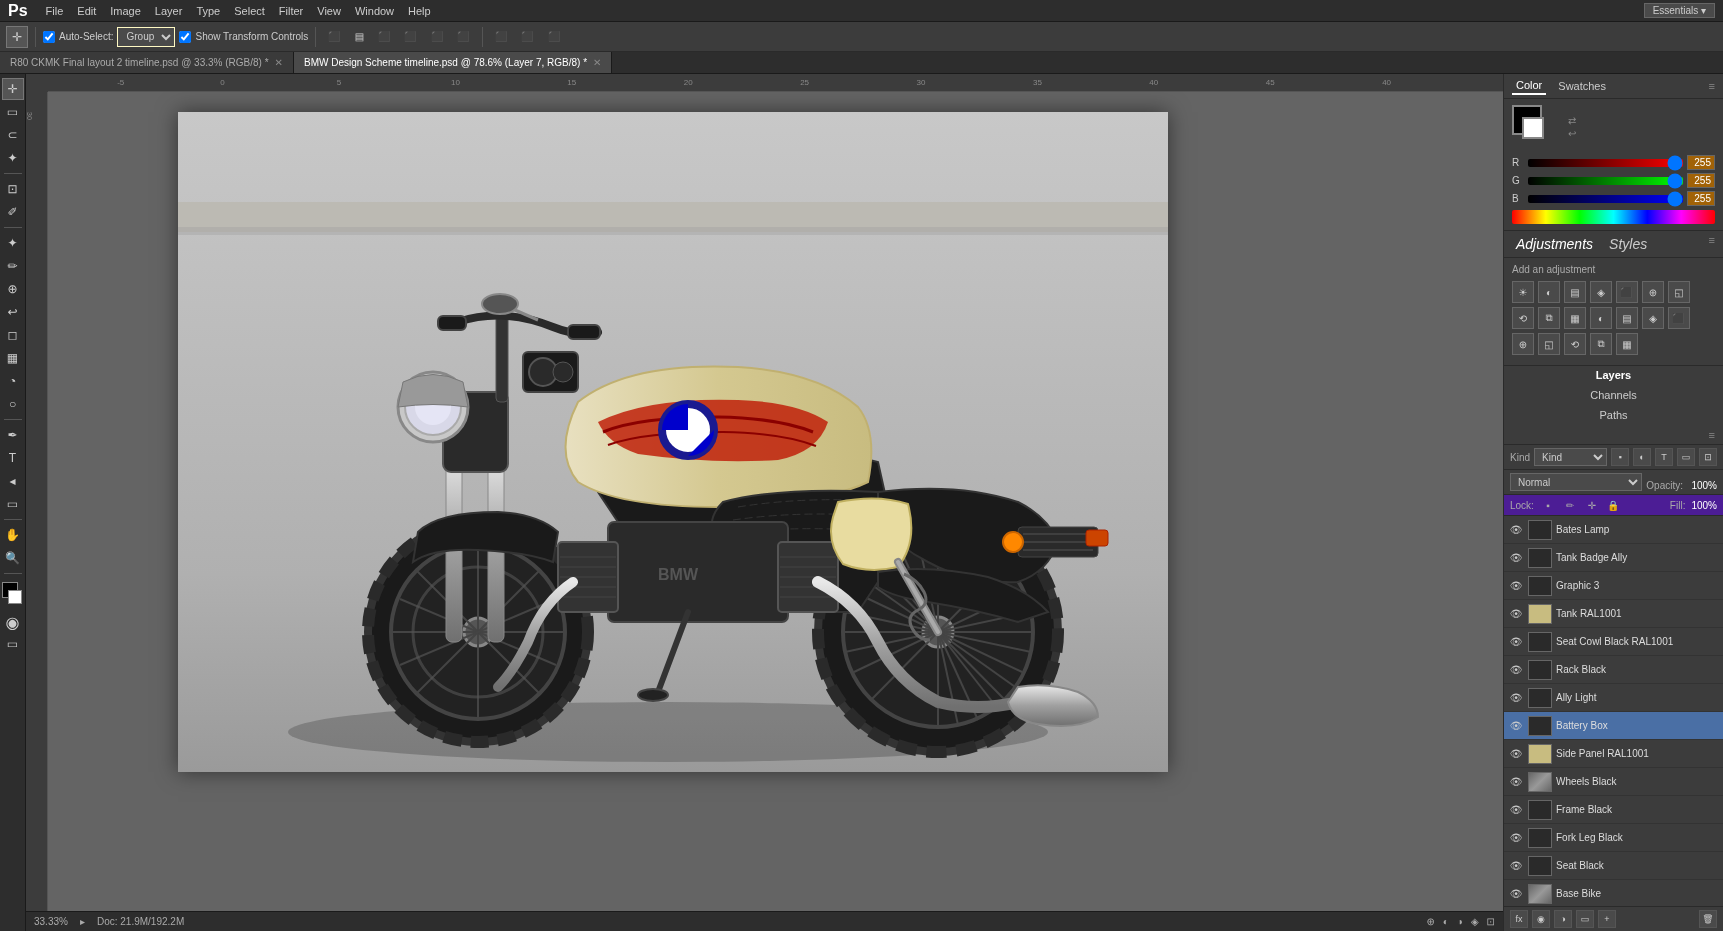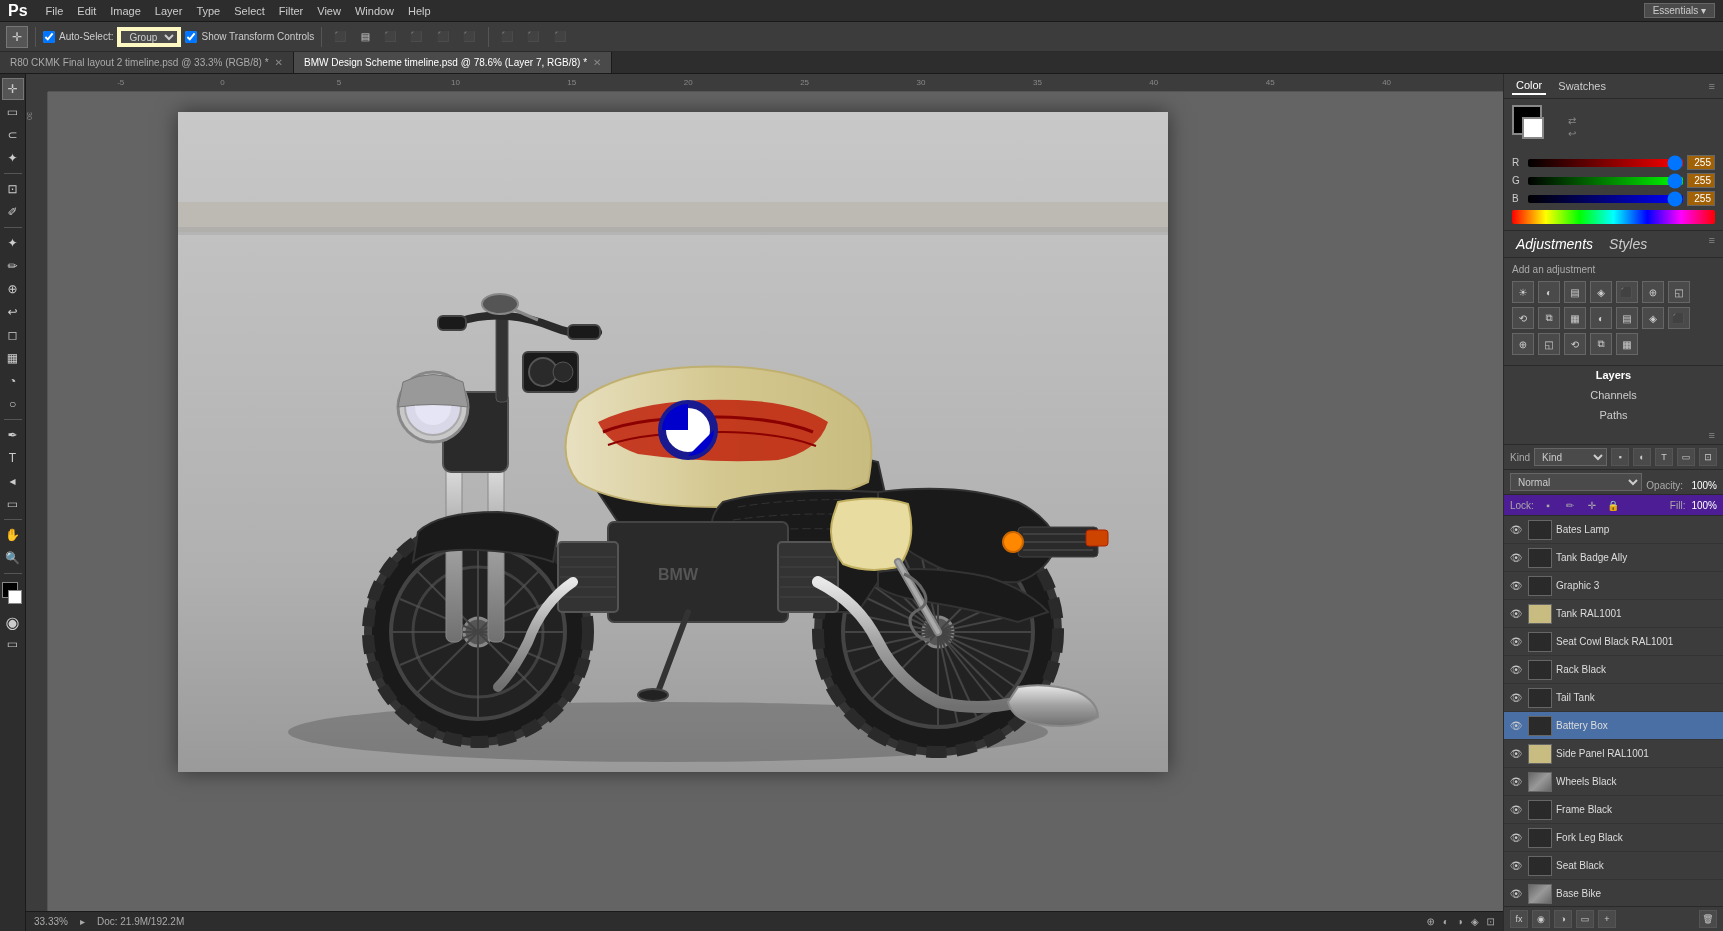--- a/index.html
+++ b/index.html
@@ -56,21 +56,21 @@
       padding: 2px 4px;
       cursor: pointer;
       font-size: 10px;
       height: 22px;
       display: flex;
       align-items: center;
       gap: 2px;
     }
     .toolbar-select {
       background: #4a4a4a;
-      border: 4px solid #fef9c3;
+      border: 1px solid #fef9c3;
       color: #ccc;
       height: 20px;
       font-size: 10px;
       padding: 0 4px;
     }
     .toolbar-separator { width: 1px; height: 20px; background: #555; margin: 0 3px; }
     .toolbar-checkbox { width: 12px; height: 12px; }
     .toolbar-label { color: #ccc; font-size: 10px; }
 
     
@@ -936,21 +936,21 @@
     <span class="layer-name">Seat Cowl Black RAL1001</span>
   </div>
           <div class="layer-item">
     <div class="layer-eye">👁</div>
     <div class="layer-thumb" style="background:#2a2a2a;"></div>
     <span class="layer-name">Rack Black</span>
   </div>
           <div class="layer-item">
     <div class="layer-eye">👁</div>
     <div class="layer-thumb" style="background:#2a2a2a;"></div>
-    <span class="layer-name">Tail Tank</span>
+    <span class="layer-name">Ally Light</span>
   </div>
           <div class="layer-item selected">
     <div class="layer-eye">👁</div>
     <div class="layer-thumb" style="background:#2a2a2a;"></div>
     <span class="layer-name">Battery Box</span>
   </div>
           <div class="layer-item">
     <div class="layer-eye">👁</div>
     <div class="layer-thumb" style="background:#c8bc80;"></div>
     <span class="layer-name">Side Panel RAL1001</span>

